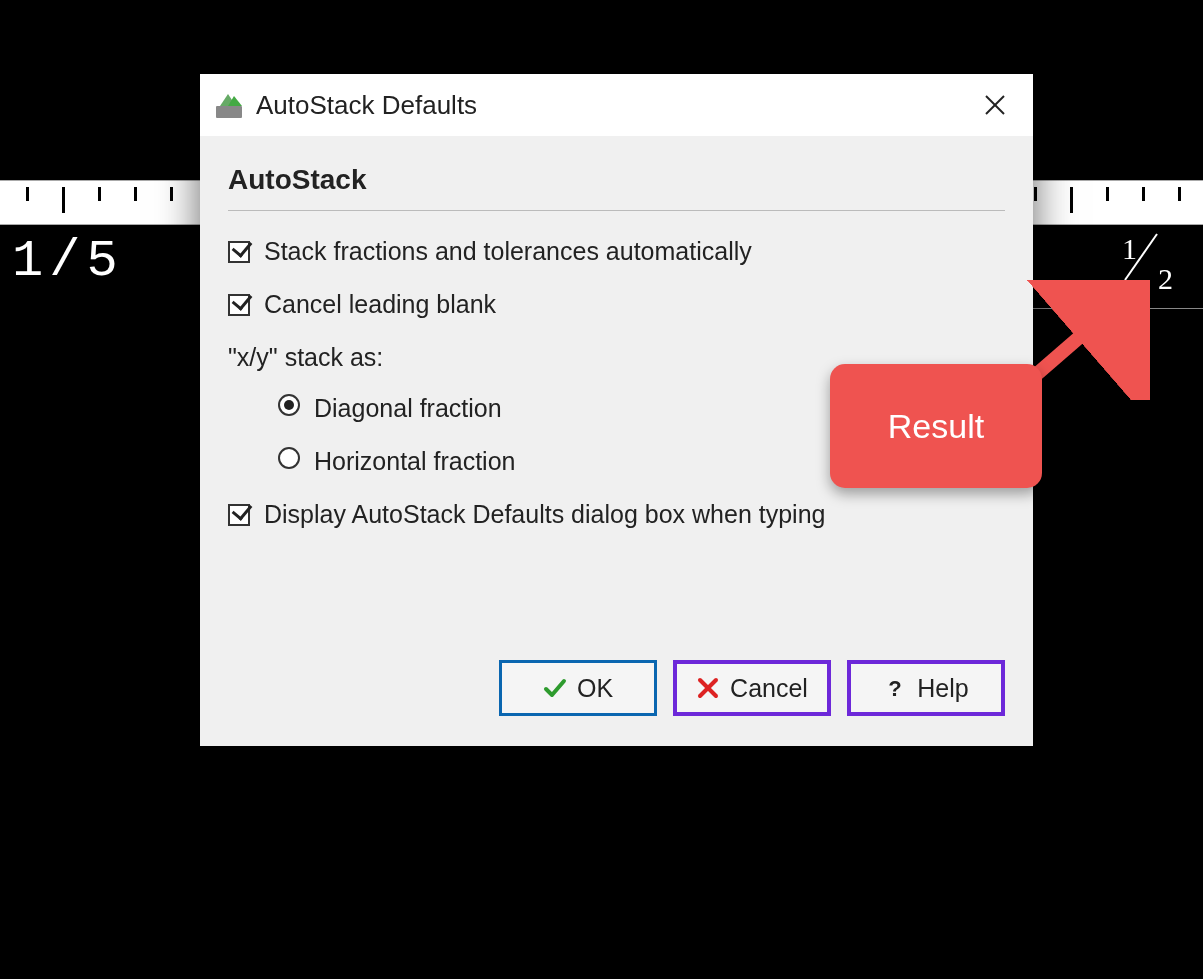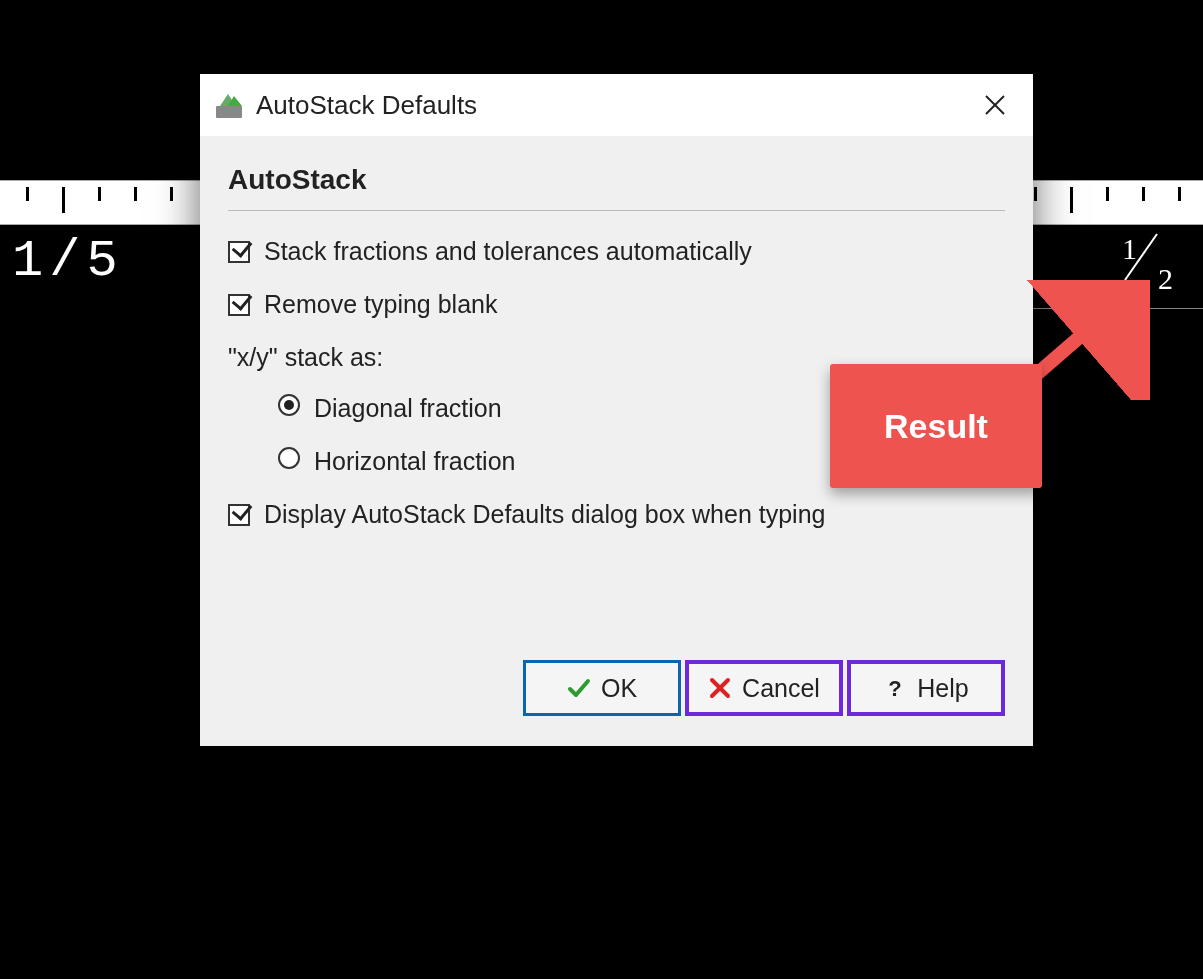--- a/index.html
+++ b/index.html
@@ -180,21 +180,21 @@
     left: 4px; top: 4px;
     width: 10px; height: 10px;
     background: #222;
     border-radius: 50%;
   }
 
   .footer {
     padding: 0 28px 30px 28px;
     display: flex;
     justify-content: flex-end;
-    gap: 4px;
+    gap: 16px;
   }
   .btn {
     min-width: 158px;
     height: 56px;
     border: 4px solid #6d28d9;
     background: #f5f5f5;
     display: flex;
     align-items: center;
     justify-content: center;
     font-size: 25px;
@@ -208,25 +208,25 @@
   .btn svg { width: 24px; height: 24px; flex: none; }
 
   
   .callout {
     position: absolute;
     top: 364px;
     left: 830px;
     width: 212px;
     height: 124px;
     background: #ef5350;
-    border-radius: 3px;
+    border-radius: 15px;
     box-shadow: 0 6px 14px rgba(0,0,0,.35);
     color: #fff;
     font-size: 34px;
-    font-weight: 700;
+    font-weight: 400;
     display: flex;
     align-items: center;
     justify-content: center;
   }
   .arrow {
     position: absolute;
     top: 280px;
     left: 1010px;
     width: 140px;
     height: 120px;
@@ -305,21 +305,21 @@
   <div class="body">
     <div class="section-title">AutoStack</div>
 
     <div class="option-row">
       <span class="checkbox checked"></span>
       <span>Stack fractions and tolerances automatically</span>
     </div>
 
     <div class="option-row">
       <span class="checkbox checked"></span>
-      <span>Remove typing blank</span>
+      <span>Cancel leading blank</span>
     </div>
 
     <div class="stack-label">"x/y" stack as:</div>
 
     <div class="radio-row">
       <span class="radio selected"></span>
       <span>Diagonal fraction</span>
     </div>
 
     <div class="radio-row">

